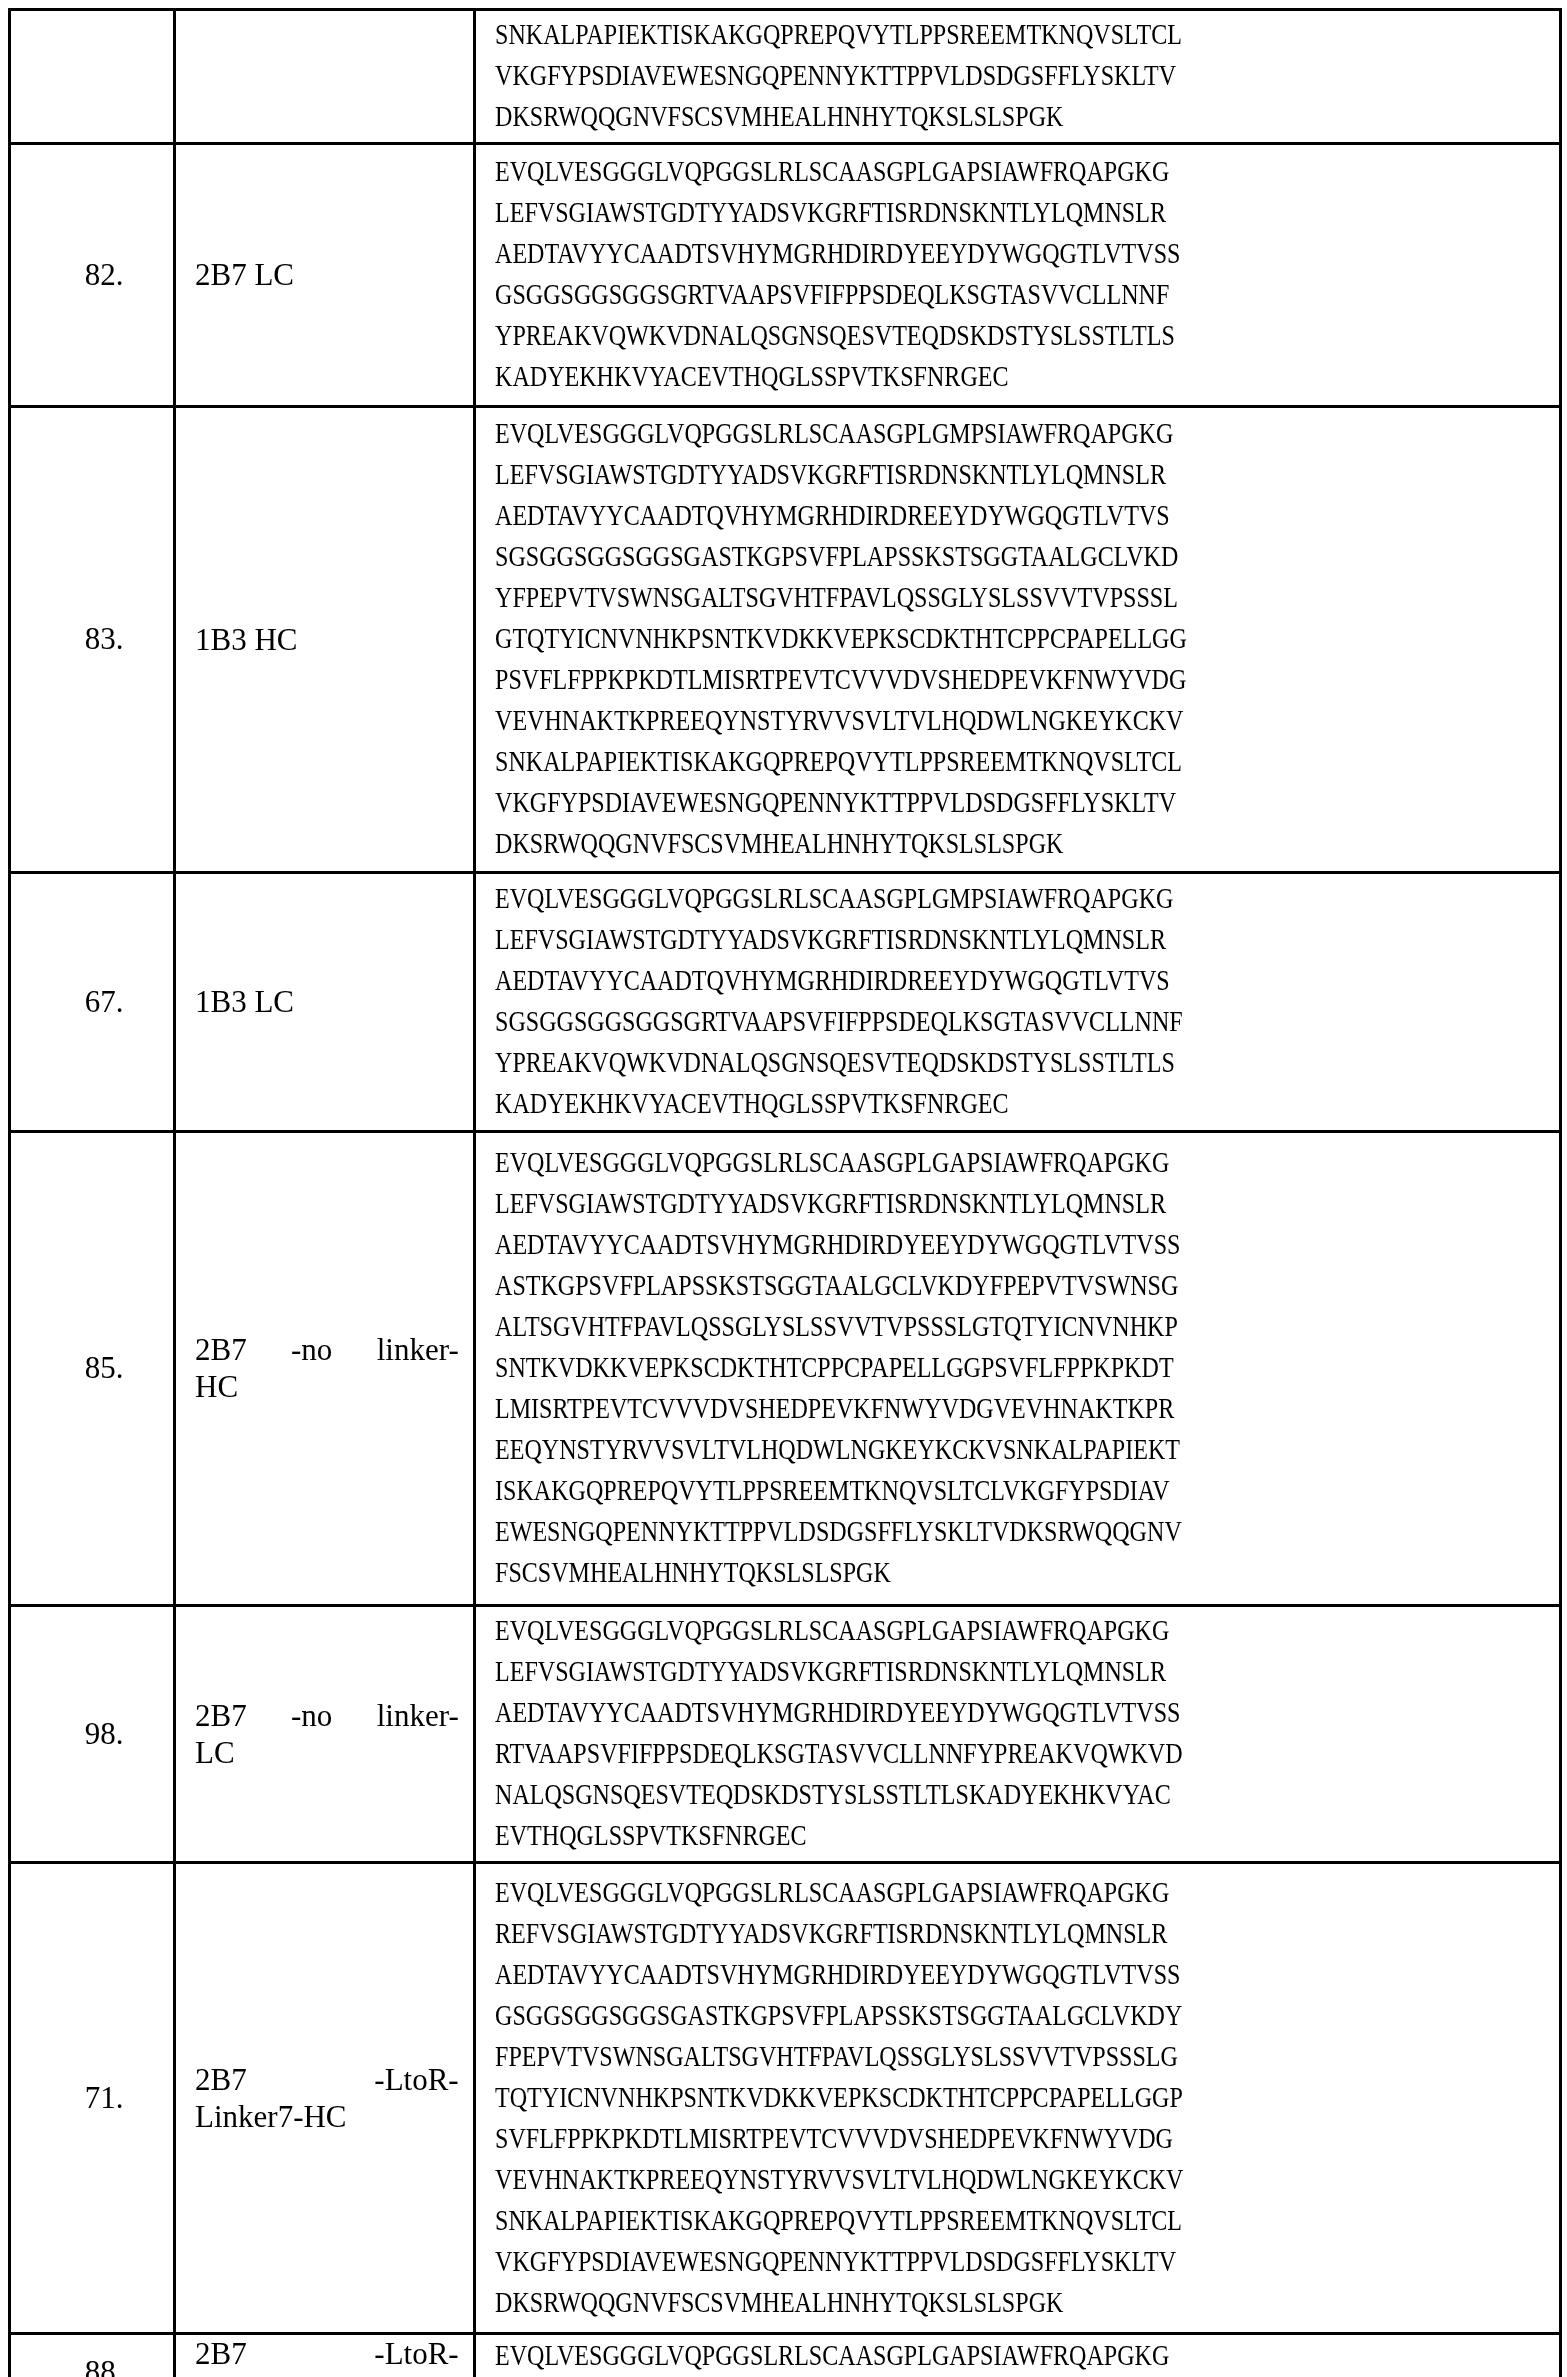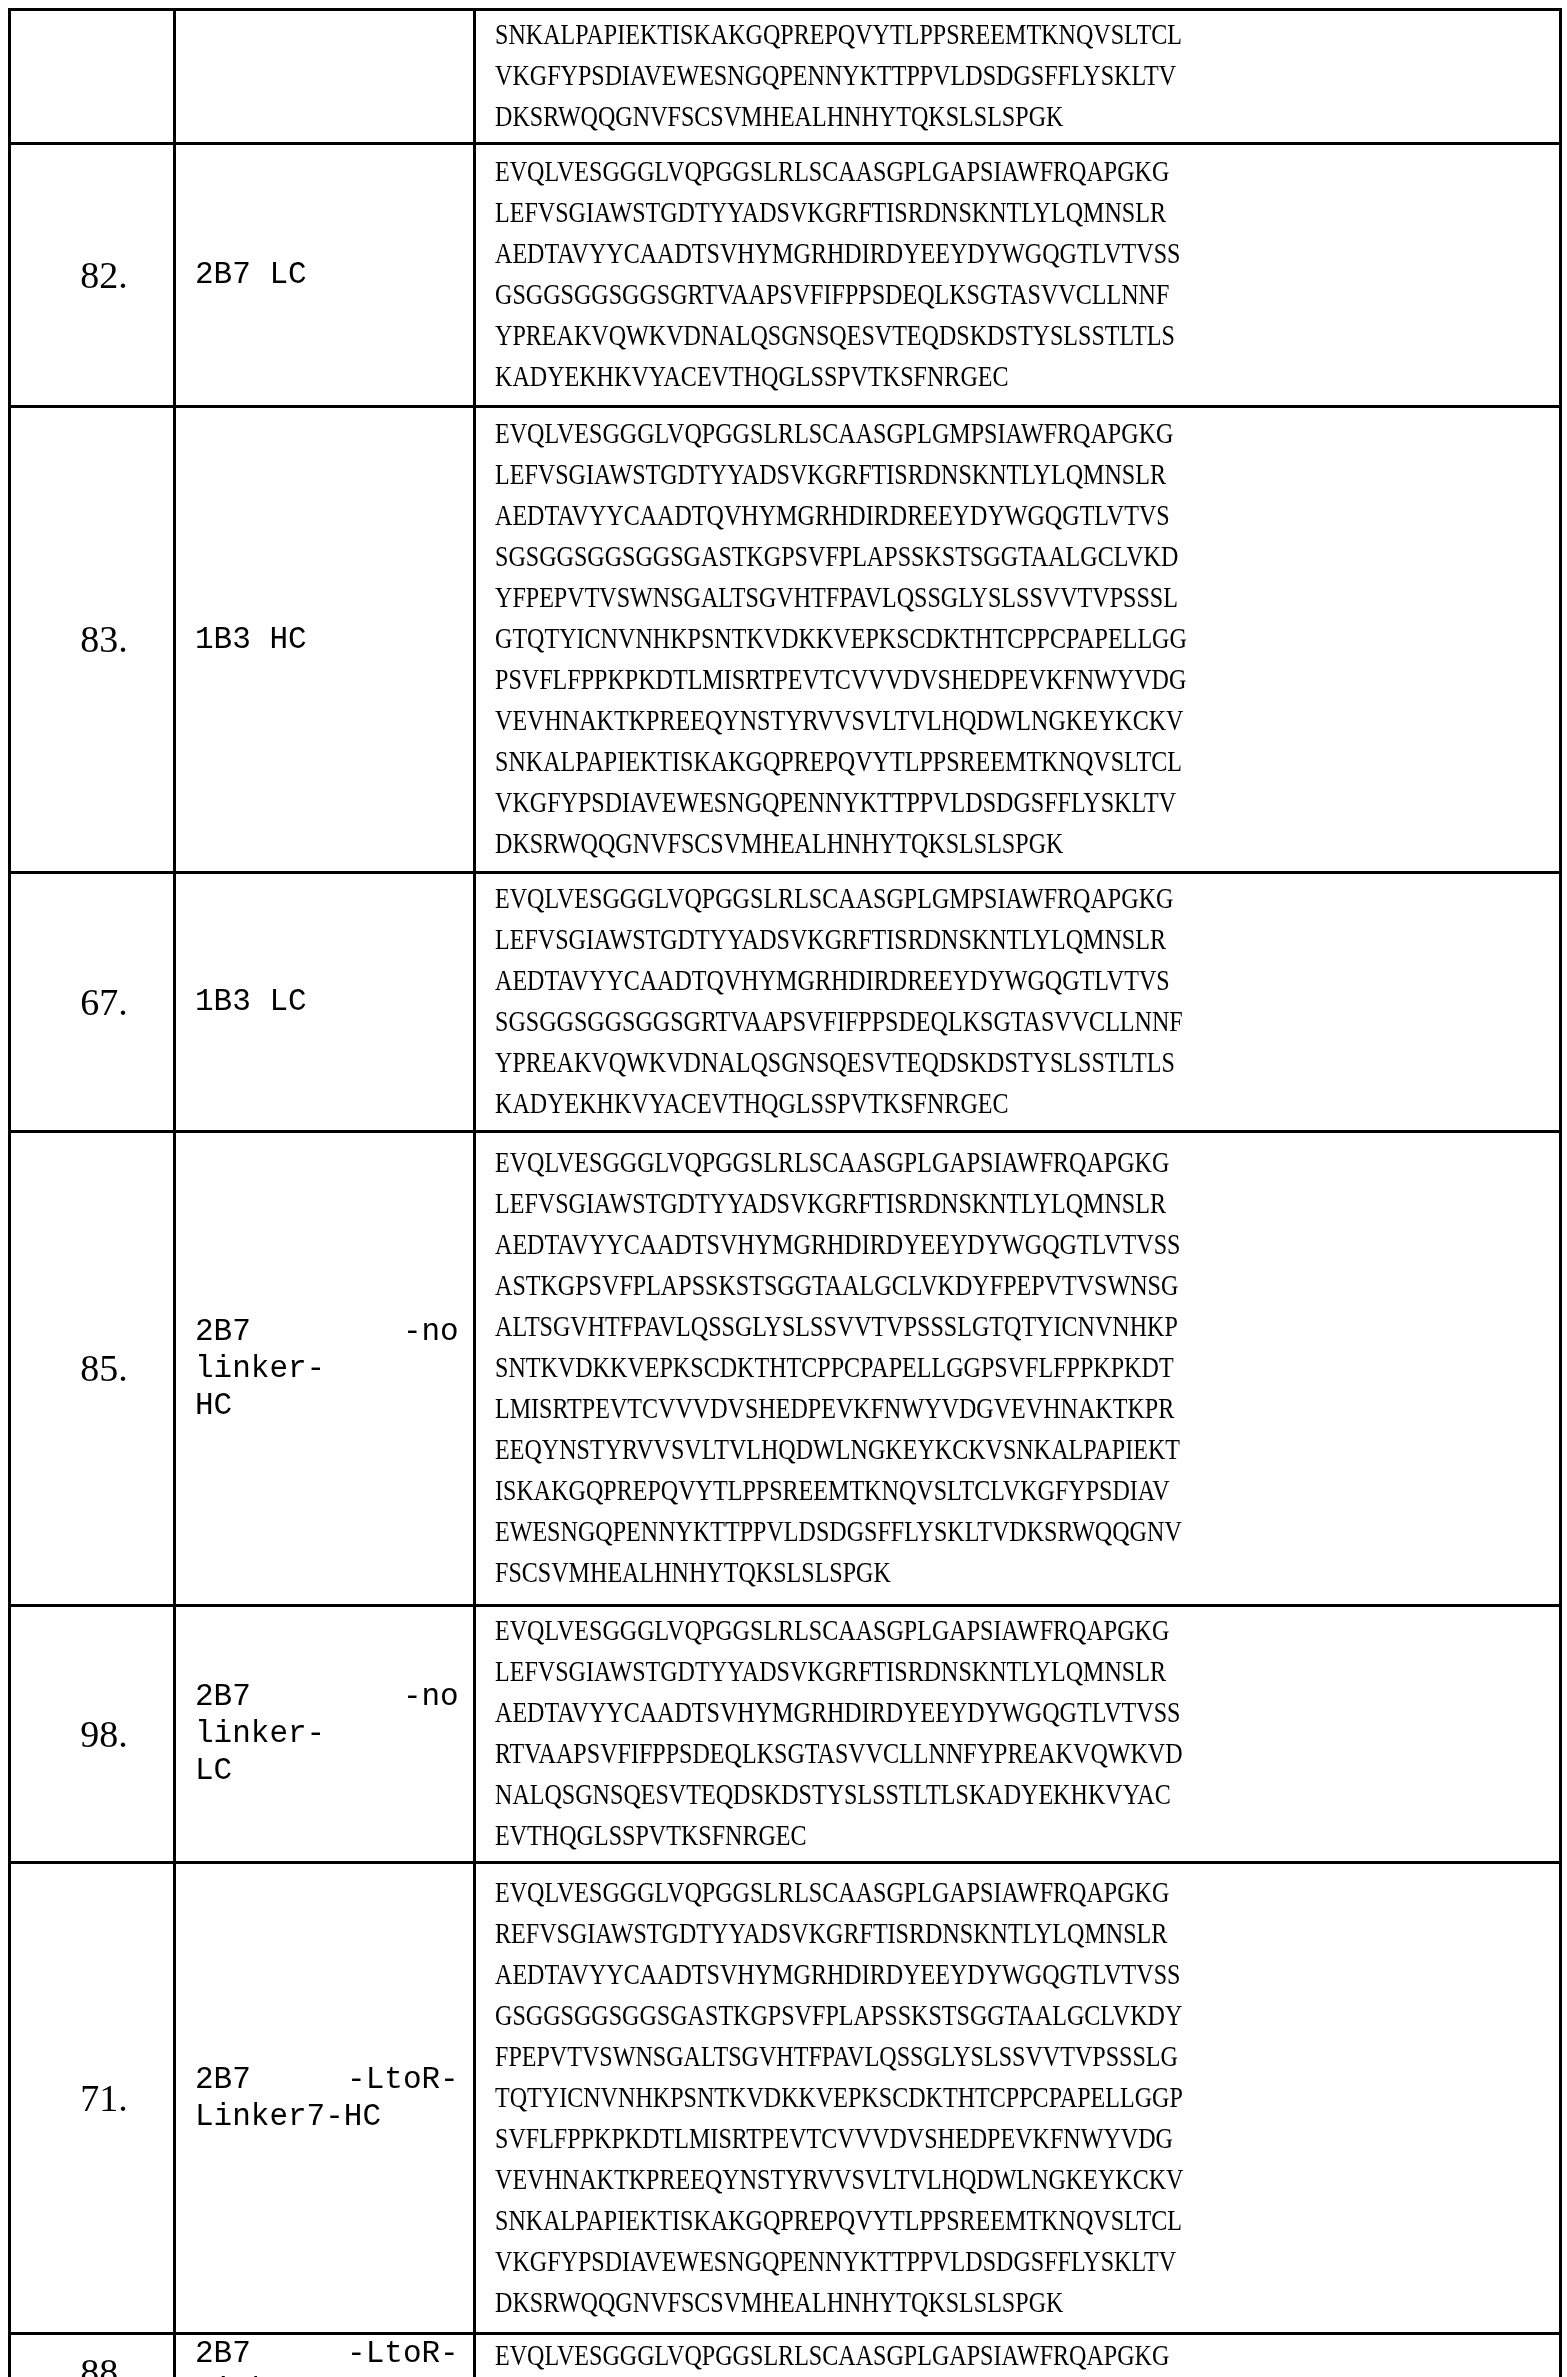--- a/index.html
+++ b/index.html
@@ -8,24 +8,24 @@
   table.seq-table {
     position: absolute; left: 8px; top: 8px;
     width: 1552px; border-collapse: collapse; table-layout: fixed;
   }
   table.seq-table td {
     border: 3.2px solid #000; padding: 0; vertical-align: middle;
   }
   col.c-no { width: 165px; }
   col.c-name { width: 300px; }
   col.c-seq { width: 1086px; }
-  td.no-cell { text-align: center; font-size: 38px; }
+  td.no-cell { text-align: center; font-size: 31px; }
   td.no-cell span { display: inline-block; padding-left: 24px; }
   td.name-cell { font-size: 31px; line-height: 37px; padding: 0 14.3px 0 19px !important; text-align: justify; }
-  td.name-cell .name-line { display: block; text-align: justify; text-align-last: justify; font-family: Liberation Mono, monospace; }
+  td.name-cell .name-line { display: block; text-align: justify; text-align-last: justify; }
   td.name-cell .name-line.last { text-align-last: left; }
   td.seq-cell { padding: 3.2px 8px 4.8px 19px !important; vertical-align: top; }
   .seq-line {
     display: block; font-size: 29px; line-height: 41px; height: 41px;
     white-space: nowrap; letter-spacing: 0; transform-origin: left center;
     transform: scaleX(0.83);
   }
   tr.r-cont td { height: 121px; }
   tr.r82 td { height: 252px; }
   tr.r83 td { height: 455px; }

